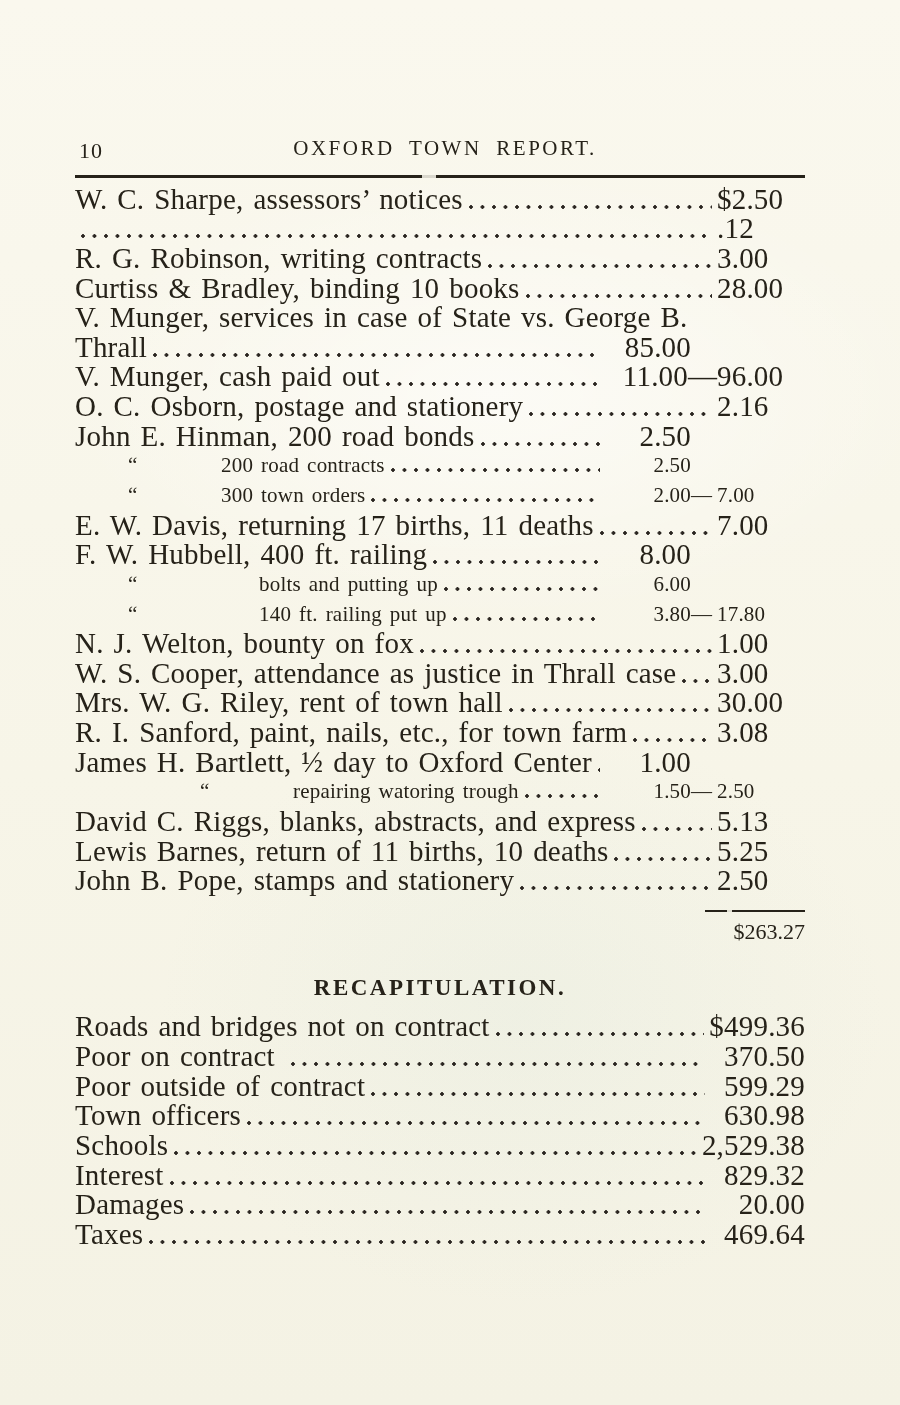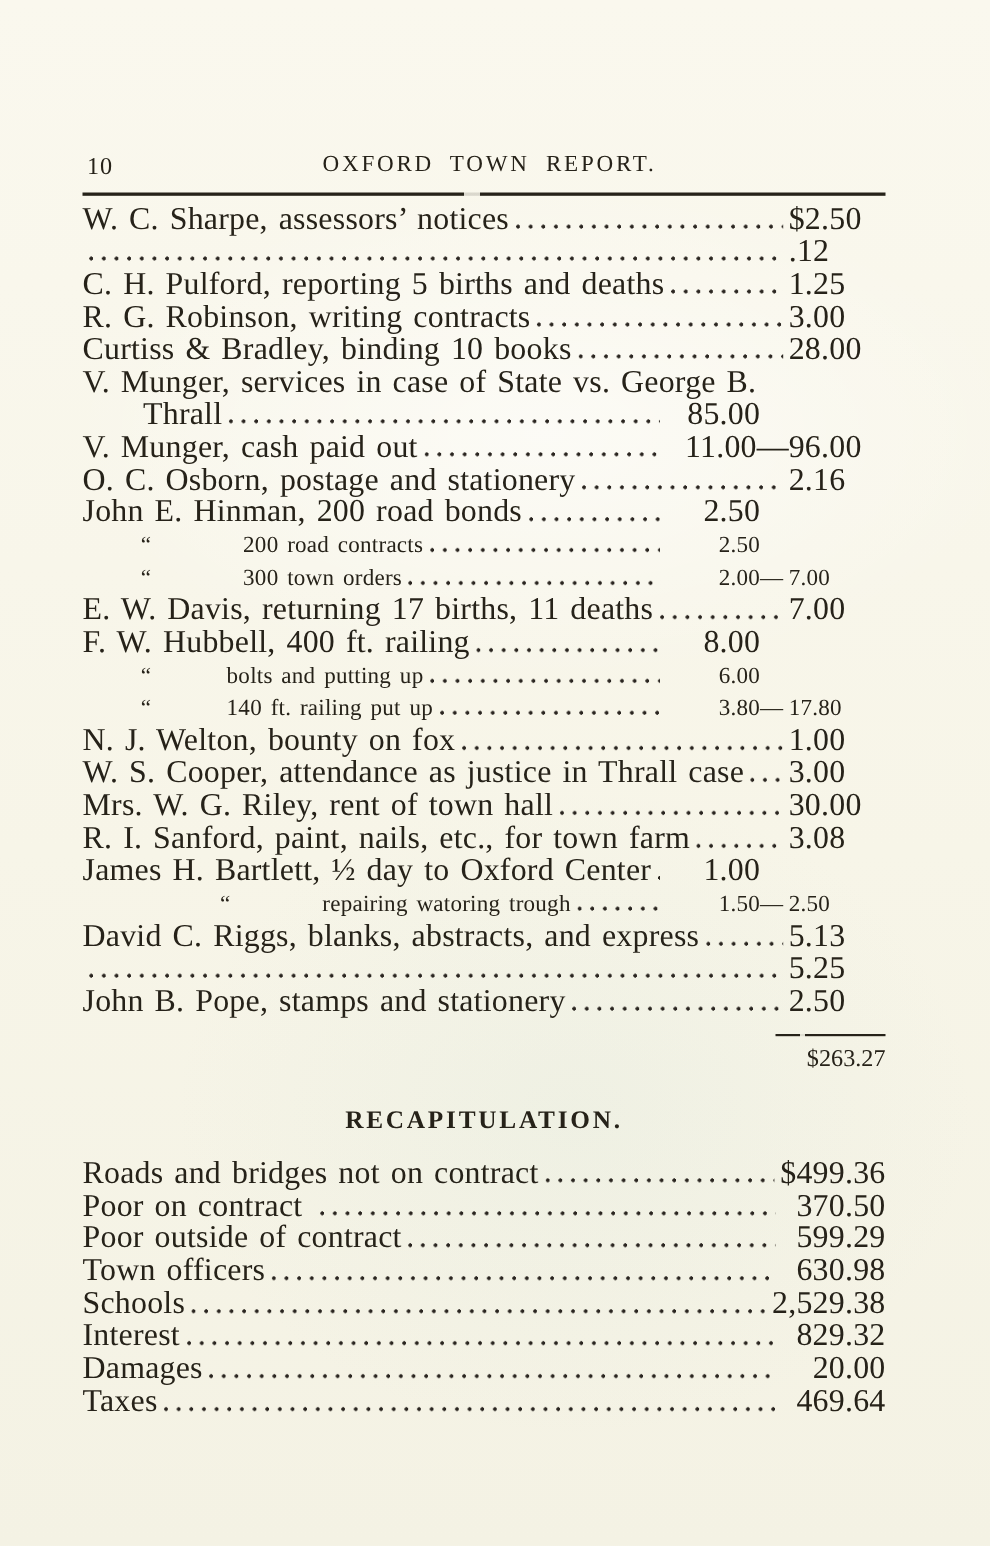--- a/index.html
+++ b/index.html
@@ -40,80 +40,79 @@
     flex:1 1 12px; height:4px; align-self:baseline; margin:0 5px 0 6px;
     background-image:radial-gradient(circle at 2px 2px, #2a2520 1.55px, rgba(42,37,32,0) 1.95px);
     background-size:11.5px 4px; background-repeat:repeat-x; background-position:left bottom;
   }
   .a1 { flex:0 0 86px; text-align:right; }
   .dashbox { flex:0 0 26px; text-align:left; letter-spacing:0; }
   .a2 { flex:0 0 88px; text-align:left; }
   .a2r { flex:0 0 95px; text-align:right; }
 
   .row.wrap .lbl { flex:1 1 auto; }
-  .row.cont .lbl { margin-left:55px; }
+  .row.cont .lbl { }
   .ditto { flex:0 0 15px; font-size:21px; }
   .g-hinman  .ditto { margin-left:53px; }
   .g-hinman  .lbl   { margin-left:78px; }
   .g-hubbell .ditto { margin-left:53px; }
-  .g-hubbell .lbl   { margin-left:63px; }
+  .g-hubbell .lbl   { margin-left:116px; }
   .g-bartlett .ditto{ margin-left:125px; }
   .g-bartlett .lbl  { margin-left:78px; }
 
   .total-rule {
     width:100px; margin-left:auto; margin-top:13px;
     height:2.5px;
     background:linear-gradient(90deg, #262219 0 22%, rgba(38,34,25,0.1) 22% 27%, #262219 27% 100%);
   }
   .total-row { display:flex; justify-content:flex-end; font-size:22px; margin-top:7px; height:30px; }
 
   .recap-heading {
     margin:26px 0 0; text-align:center;
     font-size:23px; font-weight:bold; letter-spacing:2.5px; word-spacing:4px;
   }
-  .recap-rows { margin-top:22px; }
+  .recap-rows { margin-top:12px; }
 </style>
 </head>
 <body>
 
 <div class="page">
   <div class="content">
 
     <div class="header">
       <span class="pagenum">10</span>
       <div class="title">OXFORD TOWN REPORT.</div>
     </div>
 
     <div class="rule"></div>
 
     <div class="rows" id="ledger-rows">
         <div class="row"><span class="lbl">W. C. Sharpe, assessors’ notices</span><span class="leader"></span><span class="a2">$2.50</span></div>
         <div class="row"><span class="leader"></span><span class="a2">.12</span></div>
-        <div class="row"><span class="lbl">C. H. Pulford, reporting 5 births and deaths</span><span class="leader"></span><span class="a2">1.25</span></div>
         <div class="row"><span class="lbl">R. G. Robinson, writing contracts</span><span class="leader"></span><span class="a2">3.00</span></div>
         <div class="row"><span class="lbl">Curtiss &amp; Bradley, binding 10 books</span><span class="leader"></span><span class="a2">28.00</span></div>
         <div class="row wrap"><span class="lbl">V. Munger, services in case of State vs. George B.</span></div>
         <div class="row cont"><span class="lbl">Thrall</span><span class="leader"></span><span class="a1">85.00</span><span class="dashbox"></span><span class="a2"></span></div>
         <div class="row"><span class="lbl">V. Munger, cash paid out</span><span class="leader"></span><span class="a1">11.00</span><span class="dashbox">—</span><span class="a2">96.00</span></div>
         <div class="row"><span class="lbl">O. C. Osborn, postage and stationery</span><span class="leader"></span><span class="a2">2.16</span></div>
         <div class="row"><span class="lbl">John E. Hinman, 200 road bonds</span><span class="leader"></span><span class="a1">2.50</span><span class="dashbox"></span><span class="a2"></span></div>
         <div class="row ditto g-hinman"><span class="ditto">“</span><span class="lbl">200 road contracts</span><span class="leader"></span><span class="a1">2.50</span><span class="dashbox"></span><span class="a2"></span></div>
         <div class="row ditto g-hinman"><span class="ditto">“</span><span class="lbl">300 town orders</span><span class="leader"></span><span class="a1">2.00</span><span class="dashbox">—</span><span class="a2">7.00</span></div>
         <div class="row"><span class="lbl">E. W. Davis, returning 17 births, 11 deaths</span><span class="leader"></span><span class="a2">7.00</span></div>
         <div class="row"><span class="lbl">F. W. Hubbell, 400 ft. railing</span><span class="leader"></span><span class="a1">8.00</span><span class="dashbox"></span><span class="a2"></span></div>
         <div class="row ditto g-hubbell"><span class="ditto">“</span><span class="lbl">bolts and putting up</span><span class="leader"></span><span class="a1">6.00</span><span class="dashbox"></span><span class="a2"></span></div>
         <div class="row ditto g-hubbell"><span class="ditto">“</span><span class="lbl">140 ft. railing put up</span><span class="leader"></span><span class="a1">3.80</span><span class="dashbox">—</span><span class="a2">17.80</span></div>
         <div class="row"><span class="lbl">N. J. Welton, bounty on fox</span><span class="leader"></span><span class="a2">1.00</span></div>
         <div class="row"><span class="lbl">W. S. Cooper, attendance as justice in Thrall case</span><span class="leader"></span><span class="a2">3.00</span></div>
         <div class="row"><span class="lbl">Mrs. W. G. Riley, rent of town hall</span><span class="leader"></span><span class="a2">30.00</span></div>
         <div class="row"><span class="lbl">R. I. Sanford, paint, nails, etc., for town farm</span><span class="leader"></span><span class="a2">3.08</span></div>
         <div class="row"><span class="lbl">James H. Bartlett, ½ day to Oxford Center</span><span class="leader"></span><span class="a1">1.00</span><span class="dashbox"></span><span class="a2"></span></div>
         <div class="row ditto g-bartlett"><span class="ditto">“</span><span class="lbl">repairing watoring trough</span><span class="leader"></span><span class="a1">1.50</span><span class="dashbox">—</span><span class="a2">2.50</span></div>
         <div class="row"><span class="lbl">David C. Riggs, blanks, abstracts, and express</span><span class="leader"></span><span class="a2">5.13</span></div>
-        <div class="row"><span class="leader"></span><span class="a2">5.25</span></div>
+        <div class="row"><span class="lbl">Lewis Barnes, return of 11 births, 10 deaths</span><span class="leader"></span><span class="a2">5.25</span></div>
         <div class="row"><span class="lbl">John B. Pope, stamps and stationery</span><span class="leader"></span><span class="a2">2.50</span></div>
       </div>
 
     <div class="total-rule"></div>
     <div class="total-row">
       <span class="total-amt">$263.27</span>
     </div>
 
     <h2 class="recap-heading">RECAPITULATION.</h2>
 

